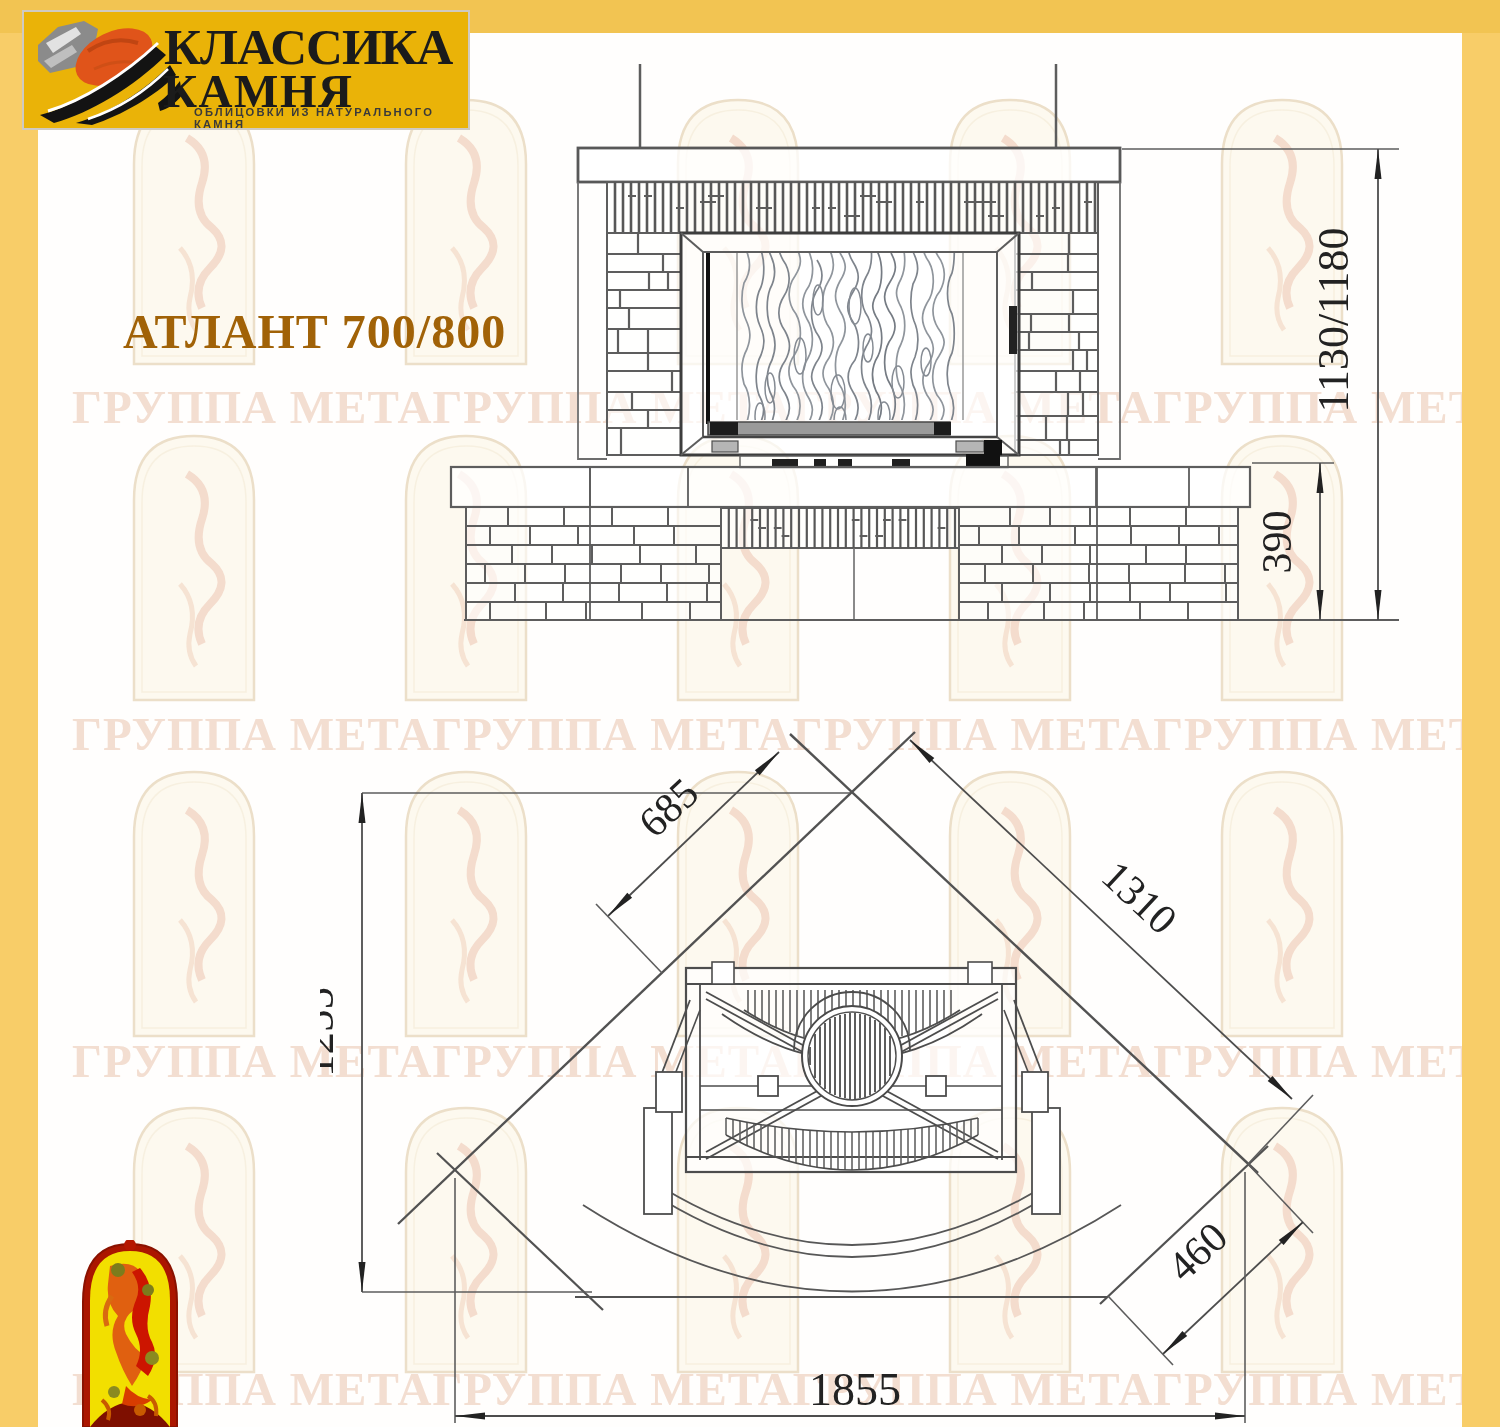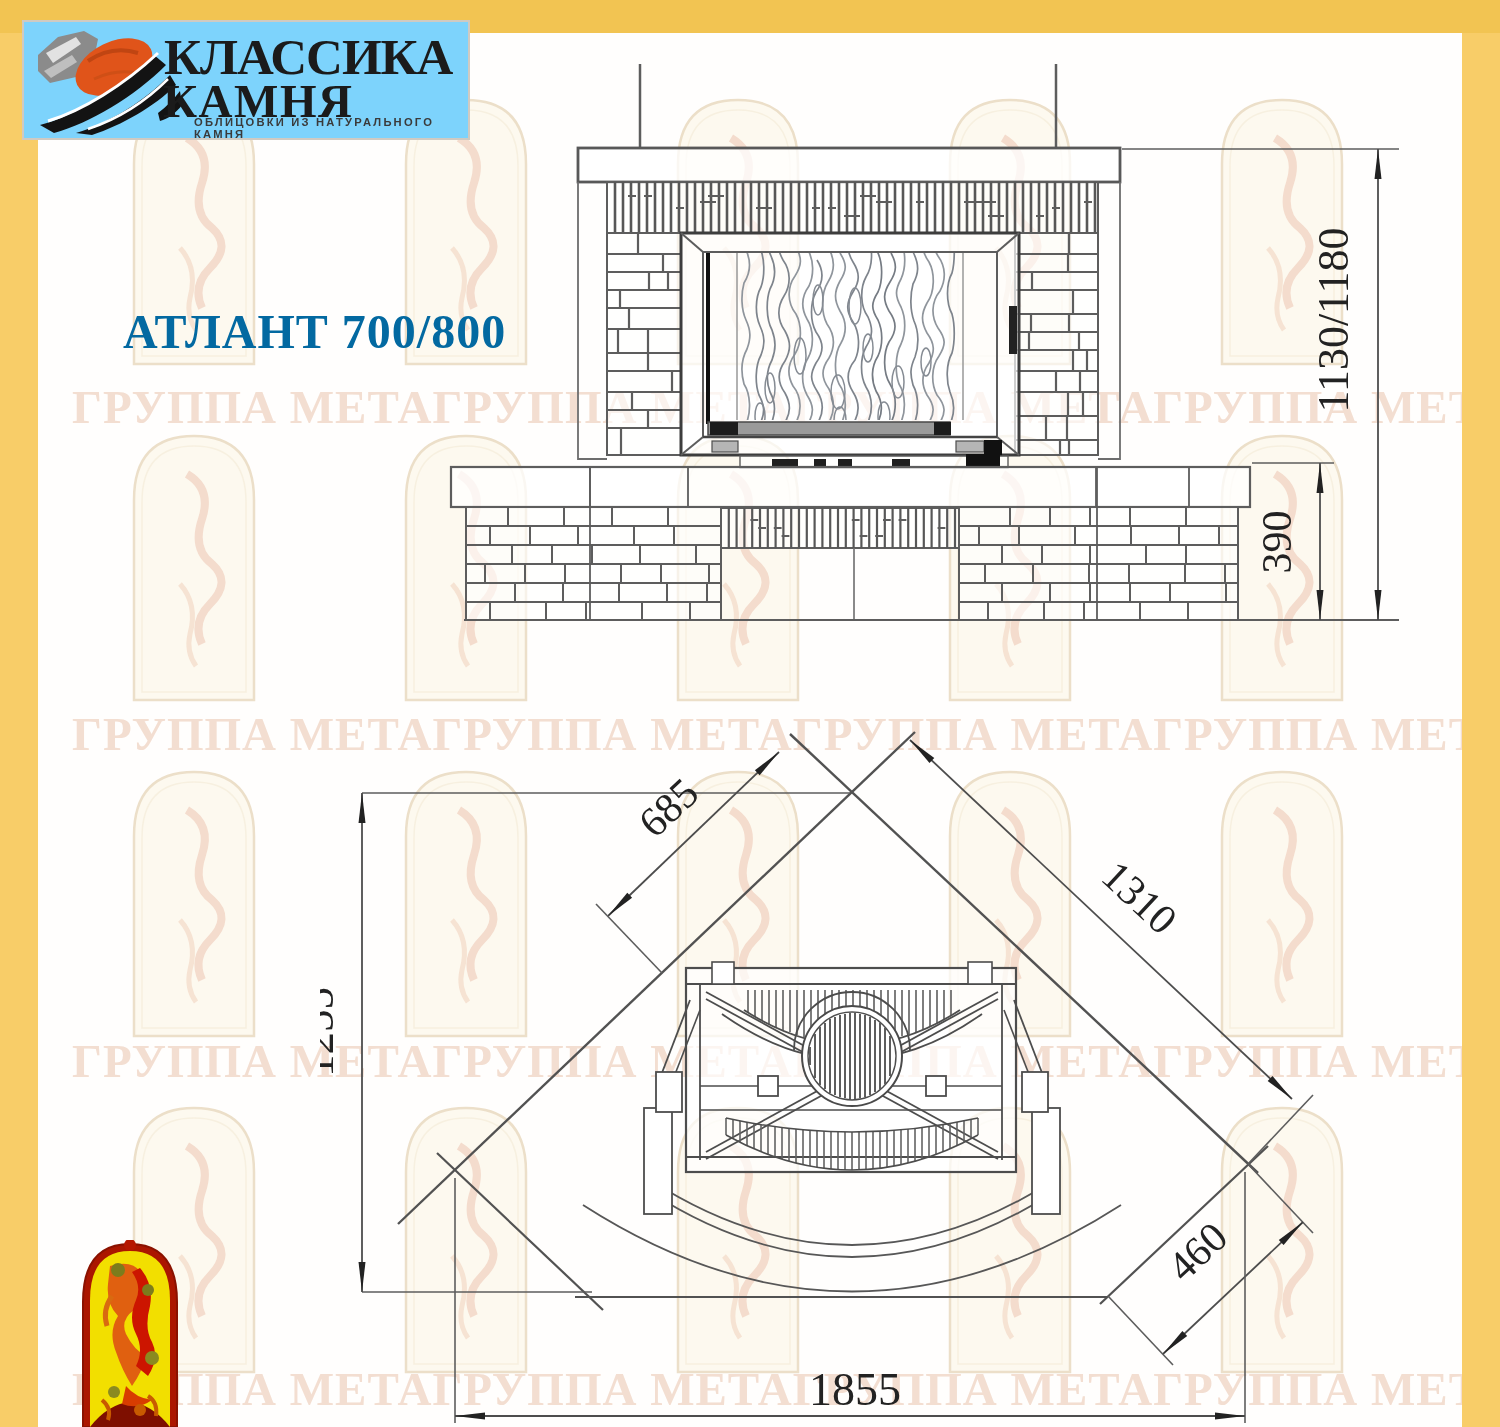--- a/index.html
+++ b/index.html
@@ -56,21 +56,21 @@
 
 <div class="wmrow" style="left:72px;top:1362px;">ГРУППА МЕТАГРУППА МЕТАГРУППА МЕТАГРУППА МЕТАГРУППА МЕТА</div>
 </div>
 
 <div class="abs" style="left:0;top:0;width:38px;height:1427px;background:#f8cd68;"></div>
 
 <div class="abs" style="left:1462px;top:0;width:38px;height:1427px;background:#f8cd68;"></div>
 
 <div class="abs" style="left:0;top:0;width:1500px;height:33px;background:#f2c452;"></div>
 
-<div class="abs" style="left:22px;top:20px;width:444px;height:116px;background:#7dd3fc;border:2px solid #cfcac2;">
+<div class="abs" style="left:22px;top:10px;width:444px;height:116px;background:#eab308;border:2px solid #cfcac2;">
 
   <svg class="abs" style="left:8px;top:5px;" width="155" height="110" viewBox="0 0 155 110">
     <polygon points="6,28 26,10 52,4 66,12 62,32 44,50 18,56 6,44" fill="#8b8b8b"></polygon>
     <polygon points="14,26 44,10 49,17 21,36" fill="#ffffff" opacity="0.75"></polygon>
     <polygon points="12,44 40,28 45,35 19,51" fill="#ffffff" opacity="0.45"></polygon>
     <ellipse cx="82" cy="40" rx="41" ry="25" transform="rotate(-26 82 40)" fill="#e0541a"></ellipse>
     <path d="M56,34 Q80,18 106,26" fill="none" stroke="#c04512" stroke-width="4"></path>
     <path d="M62,52 Q84,42 104,46" fill="none" stroke="#cf4f16" stroke-width="3"></path>
     <path d="M8,98 C40,90 84,64 122,28 L134,38 C102,70 58,96 22,106 Z" fill="#131313"></path>
     <path d="M44,106 C78,96 112,74 138,48 L144,58 C122,80 90,98 60,108 Z" fill="#131313"></path>
@@ -78,21 +78,21 @@
     <path d="M16,94 C50,84 92,58 126,26" fill="none" stroke="#fff" stroke-width="3"></path>
     <path d="M56,102 C86,92 114,74 136,52" fill="none" stroke="#fff" stroke-width="2.5"></path>
   </svg>
 
   <div class="abs" style="left:140px;top:6px;font-family:'Liberation Serif',serif;font-weight:bold;font-size:51px;letter-spacing:-1px;color:#1b1b1b;">КЛАССИКА</div>
   <div class="abs" style="left:139px;top:52px;font-family:'Liberation Serif',serif;font-weight:bold;font-size:47px;letter-spacing:1.5px;color:#1b1b1b;">КАМНЯ</div>
 
   <div class="abs" style="left:141px;top:94px;font-size:11.2px;font-weight:bold;letter-spacing:2.2px;color:#3a3a3a;margin-left:29px;">ОБЛИЦОВКИ ИЗ НАТУРАЛЬНОГО КАМНЯ</div>
 </div>
 
-<div class="abs" style="left:123px;top:304px;font-family:'Liberation Serif',serif;font-weight:bold;font-size:48px;letter-spacing:1px;color:#0369a1;">АТЛАНТ 700/800</div>
+<div class="abs" style="left:123px;top:304px;font-family:'Liberation Serif',serif;font-weight:bold;font-size:48px;letter-spacing:1px;color:#a16207;">АТЛАНТ 700/800</div>
 
 <svg class="abs" style="left:430px;top:55px;" width="985" height="585" viewBox="430 55 985 585">
 
 <line x1="640" y1="64" x2="640" y2="149" stroke="#5d5d5d" stroke-width="2.5"></line>
 
 <line x1="1056" y1="64" x2="1056" y2="149" stroke="#5d5d5d" stroke-width="2.5"></line>
 
 <rect x="578" y="148" width="542" height="34" fill="#ffffff" fill-opacity="0.75" stroke="#585858" stroke-width="2.8"></rect>
 
 <path d="M578,182 L578,459 L607,459" fill="none" stroke="#6d6d6d" stroke-width="1.8"></path>

